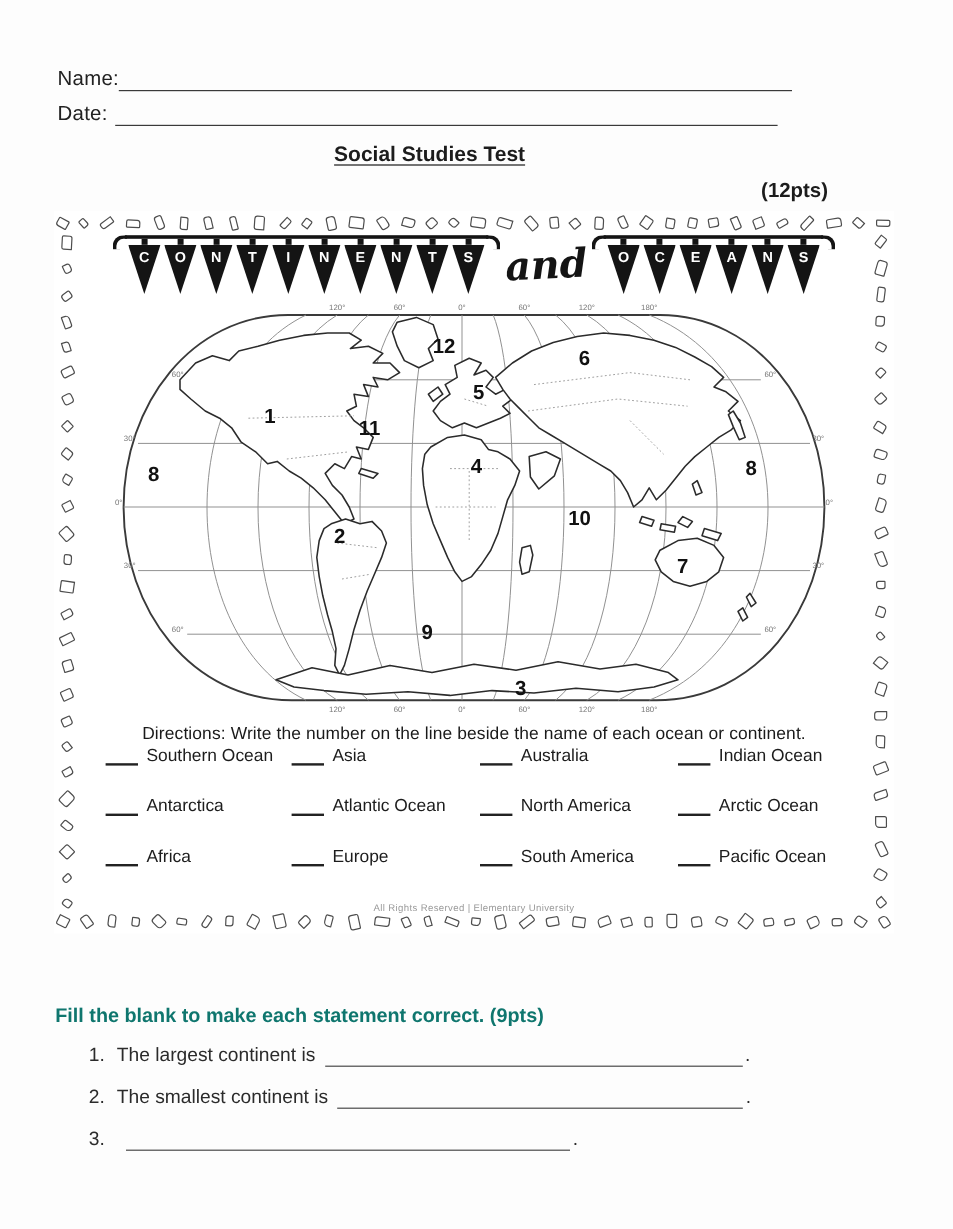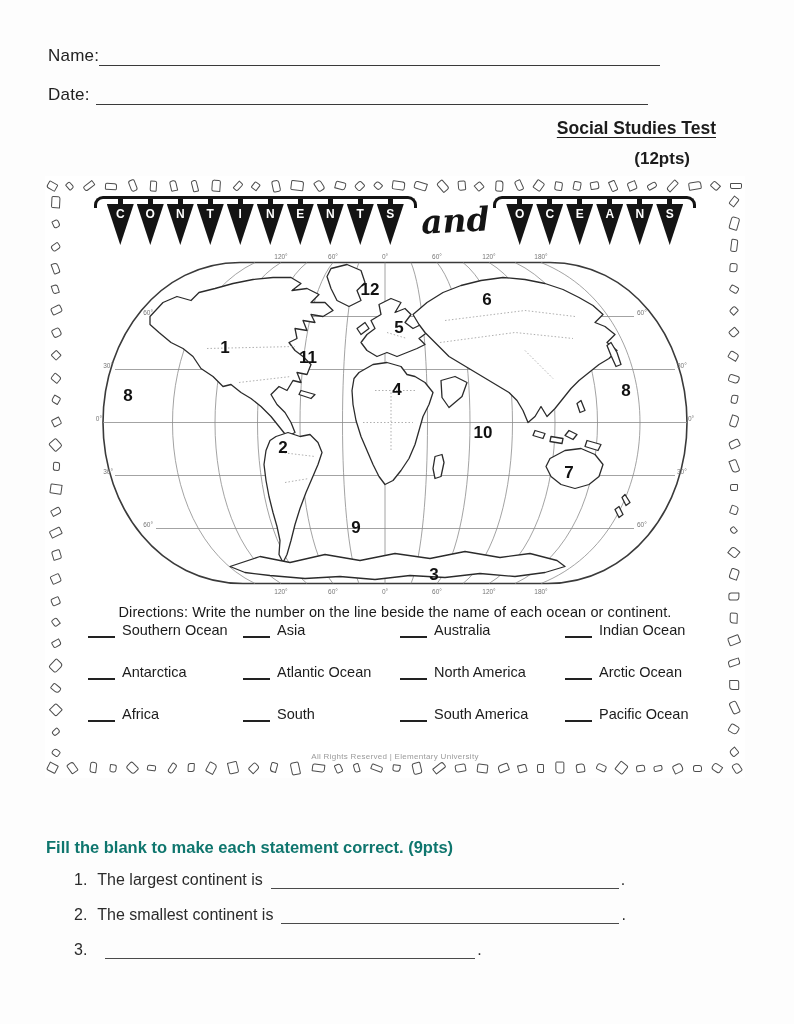--- a/index.html
+++ b/index.html
@@ -9,21 +9,21 @@
     background:#fdfdfd;
     font-family:"Liberation Sans", sans-serif;
     color:#1c1c1c;
     overflow:hidden;
   }
   
   .field-row { position:absolute; left:48px; display:flex; align-items:flex-end; }
   .field-label { font-size:17px; color:#222; letter-spacing:.2px; }
   .write-line { display:inline-block; border-bottom:1.6px solid #3a3a3a; height:20px; }
   .doc-title {
-    position:absolute; top:118px; left:0; width:716px; text-align:right;
+    position:absolute; top:118px; left:0; width:716px; text-align:center;
     font-size:17.5px; font-weight:bold;
     text-decoration:underline; text-underline-offset:3px;
   }
   .pts-line {
     position:absolute; top:149px; left:0; width:690px; text-align:right;
     font-size:17px; font-weight:bold;
   }
   
   .sheet-box { position:absolute; left:45px; top:176px; width:700px; height:602px; background:#fff; }
   .pebble-strip { position:absolute; display:flex; justify-content:space-between; align-items:center; }
@@ -77,21 +77,21 @@
   
   .fill-heading { position:absolute; left:46px; top:838px; font-size:16.5px; font-weight:bold; color:#0f766e; }
   .question { position:absolute; left:74px; display:flex; align-items:flex-end; font-size:16px; color:#2b2b2b; }
   .q-num { margin-right:10px; }
   .q-blank { display:inline-block; height:19px; border-bottom:1.6px solid #4a4a4a; margin-left:8px; }
   .q-suffix { margin-left:2px; }
 </style>
 </head>
 <body>
 
-<div class="field-row" style="top:46px; width:612px;">
+<div class="field-row" style="top:56px; width:612px;">
   <span class="field-label">Name:</span>
   <span class="write-line" style="flex:1;"></span>
 </div>
 <div class="field-row" style="top:85px; width:600px;">
   <span class="field-label">Date:</span>
   <span class="write-line" style="flex:1; margin-left:6px;"></span>
 </div>
 <div class="doc-title">Social Studies Test</div>
 <div class="pts-line">(12pts)</div>
 
@@ -446,21 +446,21 @@
     <div class="match-item">
         <span class="match-blank"></span>
         <span>Arctic Ocean</span>
       </div>
     <div class="match-item">
         <span class="match-blank"></span>
         <span>Africa</span>
       </div>
     <div class="match-item">
         <span class="match-blank"></span>
-        <span>South</span>
+        <span>Europe</span>
       </div>
     <div class="match-item">
         <span class="match-blank"></span>
         <span>South America</span>
       </div>
     <div class="match-item">
         <span class="match-blank"></span>
         <span>Pacific Ocean</span>
       </div>
   </div>

